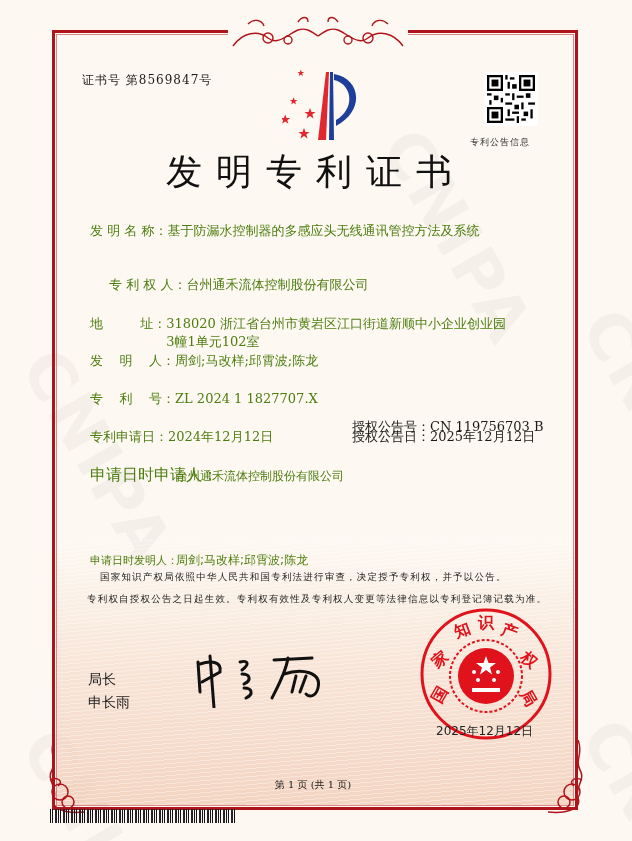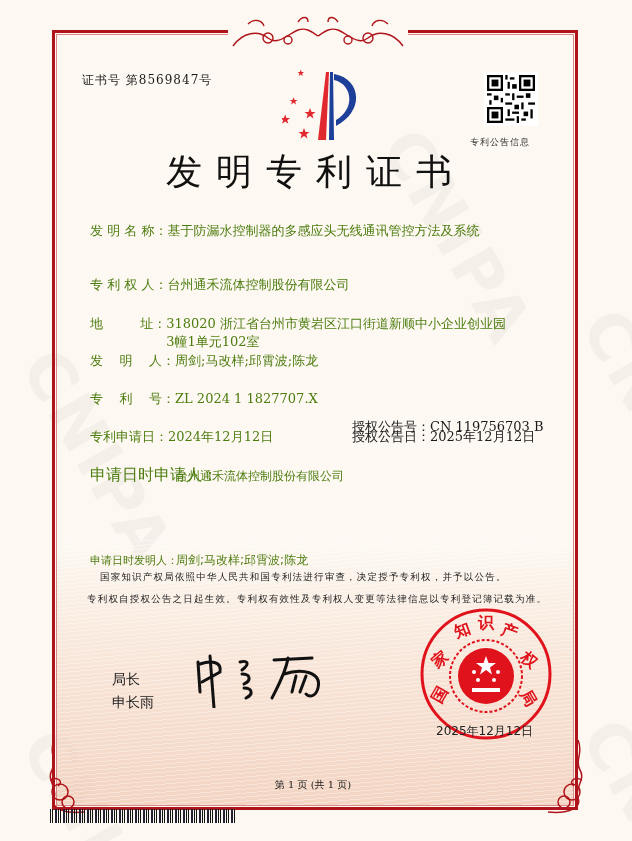--- a/index.html
+++ b/index.html
@@ -41,21 +41,21 @@
   .title {
     position: absolute; left: 0; width: 632px; top: 148px; text-align: center;
     font-family: "DejaVu Sans", sans-serif; font-size: 36px; letter-spacing: 14px; color: #111;
   }
   .row { position: absolute; left: 90px; font-size: 13px; line-height: 18px; color: #4d7c0f; }
   .lbl { display: inline-block; white-space: pre; font-family: "DejaVu Sans", sans-serif; font-size: 13px; }
   .val { display: inline; }
   .addr-val { display: inline-block; width: 340px; vertical-align: top; }
   .col2 { position: absolute; left: 352px; font-size: 13px; }
   .notice { position: absolute; font-size: 9.5px; letter-spacing: 1.2px; color: #222; }
-  .director { position: absolute; left: 88px; font-family: "DejaVu Sans", sans-serif; font-size: 14px; color: #222; margin-left: 24px; }
+  .director { position: absolute; left: 88px; font-family: "DejaVu Sans", sans-serif; font-size: 14px; color: #222; }
   .signature { position: absolute; left: 192px; top: 652px; width: 140px; height: 56px; }
   .seal { position: absolute; left: 418px; top: 606px; width: 136px; height: 136px; }
   .seal-date { position: absolute; left: 436px; top: 723px; font-family: "DejaVu Sans", sans-serif; font-size: 12px; color: #222; }
   .page-no { position: absolute; left: 0; width: 626px; top: 778px; text-align: center; font-size: 10px; }
   .barcode {
     position: absolute; left: 50px; top: 809px; width: 186px; height: 14px;
     background: repeating-linear-gradient(90deg, #111 0, #111 1px, transparent 1px, transparent 2px, #111 2px, #111 3px, transparent 3px, transparent 5px, #223 5px, #223 7px, transparent 7px, transparent 8px);
   }
 </style>
 </head>
@@ -161,21 +161,21 @@
     </g>
   </svg>
 </div>
 <div class="qr-label">专利公告信息</div>
 
 <div class="title">发明专利证书</div>
 
 <div class="row" style="top:222px;">
   <span class="lbl">发 明 名 称：</span><span class="val">基于防漏水控制器的多感应头无线通讯管控方法及系统</span>
 </div>
-<div class="row" style="top:276px;">
+<div class="row" style="top:276px;margin-left:19px;">
   <span class="lbl">专 利 权 人：</span><span class="val">台州通禾流体控制股份有限公司</span>
 </div>
 <div class="row" style="top:315px;">
   <span class="lbl">地         址：</span><span class="val addr-val">318020 浙江省台州市黄岩区江口街道新顺中小企业创业园3幢1单元102室</span>
 </div>
 <div class="row" style="top:352px;">
   <span class="lbl">发    明    人：</span><span class="val">周剑;马改样;邱霄波;陈龙</span>
 </div>
 <div class="row" style="top:390px;">
   <span class="lbl">专    利    号：</span><span class="val">ZL 2024 1 1827707.X</span>

